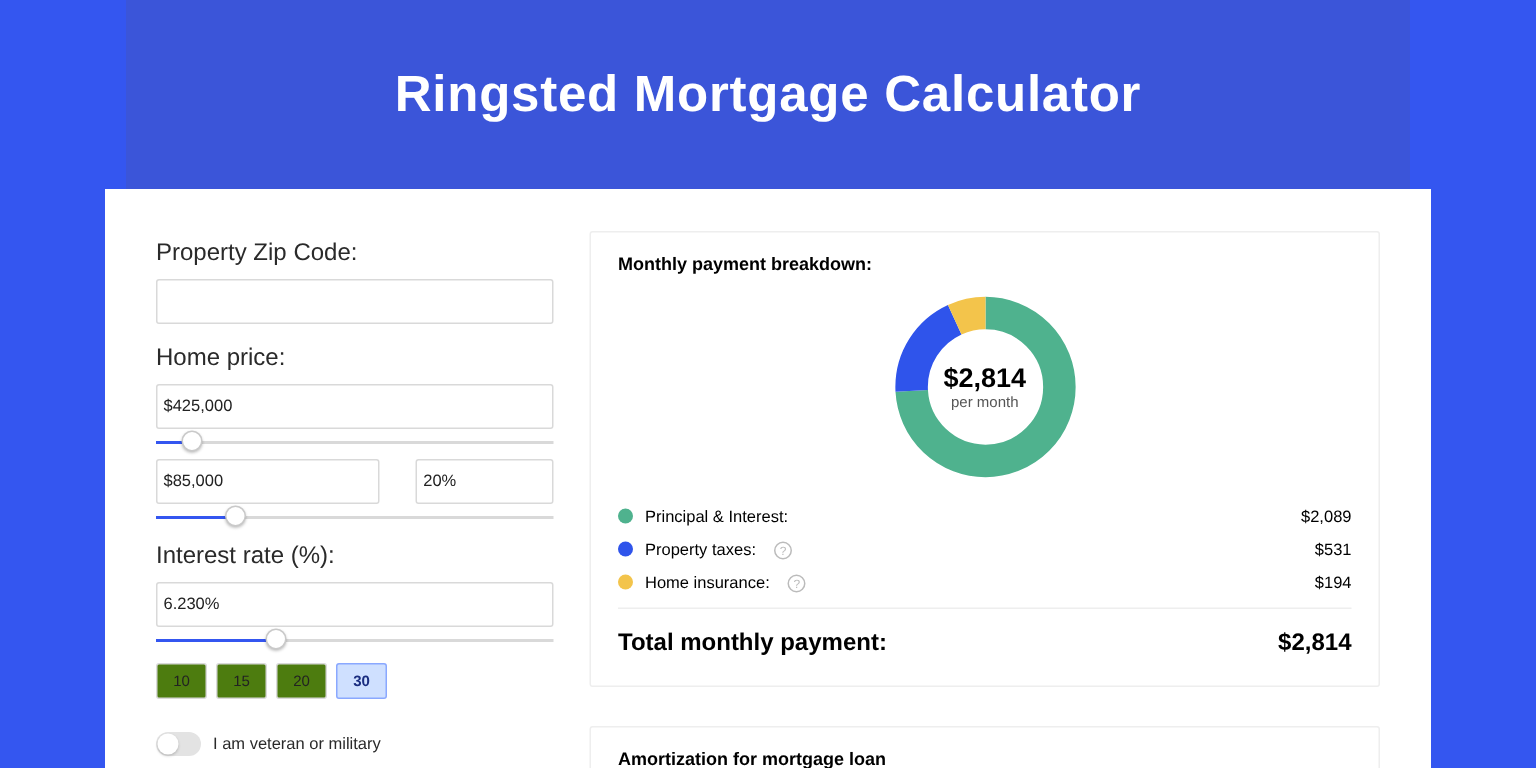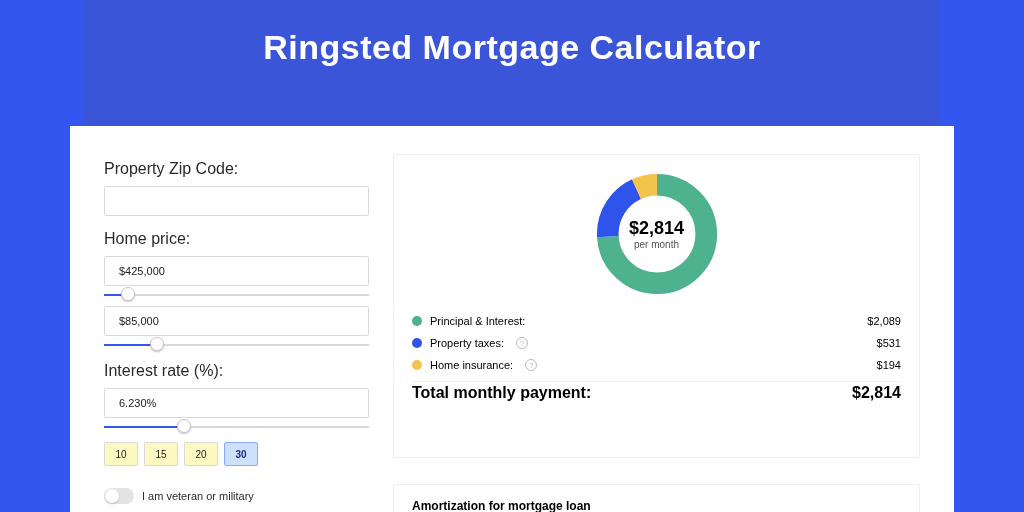--- a/index.html
+++ b/index.html
@@ -1,49 +1,49 @@
 <!DOCTYPE html>
 <html><head>
 <meta charset="utf-8">
 <style>
   *{box-sizing:border-box;margin:0;padding:0;font-family:Arial,Helvetica,sans-serif}
   body{background:#3456f0;width:1024px;height:512px;overflow:hidden}
-  .hero{background:#3b55d9;height:130px;margin:0 84px;padding-top:28px}
+  .hero{background:#3b55d9;height:130px;margin:0 84px;padding-top:44px}
   .hero h1{color:#fff;text-align:center;font-size:34px;font-weight:700;letter-spacing:.5px}
   .card{background:#fff;margin:0 70px;height:420px;padding:28px 34px;display:flex;gap:24px;position:relative;top:-4px}
   .left{width:265px;display:flex;flex-direction:column;gap:8px;font-size:11px;color:#2a2a2a}
   .lbl{font-size:16px;margin-top:6px}
-  .inp{height:30px;border:1px solid #d9d9d9;border-radius:2px;padding:0 14px;font-size:11px;color:#222;width:100%;background:#fff}
+  .inp{height:30px;border:1px solid #d9d9d9;border-radius:2px;padding:0 4px;font-size:11px;color:#222;width:100%;background:#fff}
   .slider{position:relative;height:6px;margin-top:-2px}
   .slider .track{height:2px;background:#d9d9d9;position:absolute;left:0;right:0;top:2px}
   .slider .fill{height:2px;background:#3456f0;position:absolute;left:0;top:2px}
   .slider .thumb{width:14px;height:14px;border-radius:50%;background:#fff;border:1px solid #c9c9c9;box-shadow:0 1px 2px rgba(0,0,0,.25);position:absolute;top:-5px;transform:translateX(-50%)}
   .row{display:flex;gap:24px}
   .row .inp:first-child{flex:1.7}
   .row .inp:last-child{flex:1}
   .periods{display:flex;gap:6px;margin-top:4px}
-  .pbtn{width:34px;height:24px;border:1px solid #d9d9d9;border-radius:2px;background:#fef9c3;font-size:10px;display:flex;align-items:center;justify-content:center;color:#222;cursor:pointer}
+  .pbtn{width:34px;height:24px;border:1px solid #d9d9d9;border-radius:2px;background:#4d7c0f;font-size:10px;display:flex;align-items:center;justify-content:center;color:#222;cursor:pointer}
   .pbtn.active{background:#cfe0ff;border-color:#8aa8ff;color:#1a2d80;font-weight:700}
   .toggle-row{display:flex;align-items:center;gap:8px;margin-top:14px}
   .toggle{width:30px;height:16px;border-radius:10px;background:#e3e3e3;position:relative}
   .toggle::after{content:"";width:14px;height:14px;border-radius:50%;background:#fff;position:absolute;top:1px;left:1px;box-shadow:0 1px 2px rgba(0,0,0,.2)}
   .right{flex:1;border:1px solid #eee;border-radius:2px;padding:14px 18px 0;height:304px;overflow:visible;position:relative}
   .right h3{font-size:12px;font-weight:700;margin-bottom:10px}
   .donut-wrap{display:flex;justify-content:center;margin-bottom:16px}
   .donut{position:relative;width:130px;height:130px}
   .donut svg{width:130px;height:130px;transform:rotate(-90deg)}
   .donut .center{position:absolute;top:0;left:0;width:100%;height:100%;display:flex;flex-direction:column;align-items:center;justify-content:center}
   .donut .center .big{font-size:18px;font-weight:700}
   .donut .center .sm{font-size:10px;color:#555}
   .legend{display:flex;flex-direction:column;gap:10px;font-size:11px}
   .lrow{display:flex;align-items:center;justify-content:space-between}
-  .lrow .lab{display:flex;align-items:center;gap:8px}
+  .lrow .lab{display:flex;gap:8px}
   .dot{width:10px;height:10px;border-radius:50%}
   .help{width:12px;height:12px;border:1px solid #bbb;border-radius:50%;color:#bbb;font-size:8px;display:inline-flex;align-items:center;justify-content:center;margin-left:4px}
-  .total{border-top:1px solid #eee;margin-top:10px;padding-top:2px;font-weight:700}
+  .total{border-top:1px solid #eee;margin-top:10px;padding-top:14px;font-weight:700}
   .amort{margin-top:22px;border:1px solid #eee;border-radius:2px;padding:14px 18px;position:absolute;left:0;right:0;top:308px;background:#fff;margin-left:0;margin-right:0}
   .amort h3{font-size:12px;font-weight:700;margin-bottom:12px}
   .right-outer{flex:1;position:relative}
 </style>
 </head>
 <body>
 
 <div class="hero">
   <h1>Ringsted Mortgage Calculator</h1>
 </div>
@@ -57,20 +57,21 @@
     <div class="lbl">Home price:</div>
     <input class="inp" value="$425,000" style="">
     <div class="slider">
       <div class="track"></div>
         <div class="fill" style="width: 9%;"></div>
         <div class="thumb" style="left: 9%;"></div>
     </div>
 
     <div class="row">
       <input class="inp" value="$85,000" style="">
+      <input class="inp" value="20%" style="">
     </div>
     <div class="slider">
       <div class="track"></div>
         <div class="fill" style="width: 20%;"></div>
         <div class="thumb" style="left: 20%;"></div>
     </div>
 
     <div class="lbl">Interest rate (%):</div>
     <input class="inp" value="6.230%" style="">
     <div class="slider">
@@ -87,20 +88,21 @@
       </div>
 
     <div class="toggle-row">
       <div class="toggle"></div>
       <span style="font-size:11px">I am veteran or military</span>
     </div>
   </div>
 
   <div class="right-outer">
     <div class="right">
+      <h3>Monthly payment breakdown:</h3>
       <div class="donut-wrap">
         <div class="donut">
           <svg viewBox="0 0 42 42">
               <circle cx="21" cy="21" r="15.915" fill="none" stroke="#4fb28e" stroke-width="7" stroke-dasharray="73.99770168118471 25.999192482578408" stroke-dashoffset="0"></circle>
               <circle cx="21" cy="21" r="15.915" fill="none" stroke="#2f54eb" stroke-width="7" stroke-dasharray="18.999409891114993 80.99748427264812" stroke-dashoffset="-73.99770168118471"></circle>
               <circle cx="21" cy="21" r="15.915" fill="none" stroke="#f3c44b" stroke-width="7" stroke-dasharray="6.999782591463418 92.9971115722997" stroke-dashoffset="-92.9971115722997"></circle>
             </svg>
           <div class="center">
             <div class="big">$2,814</div>
             <div class="sm">per month</div>

